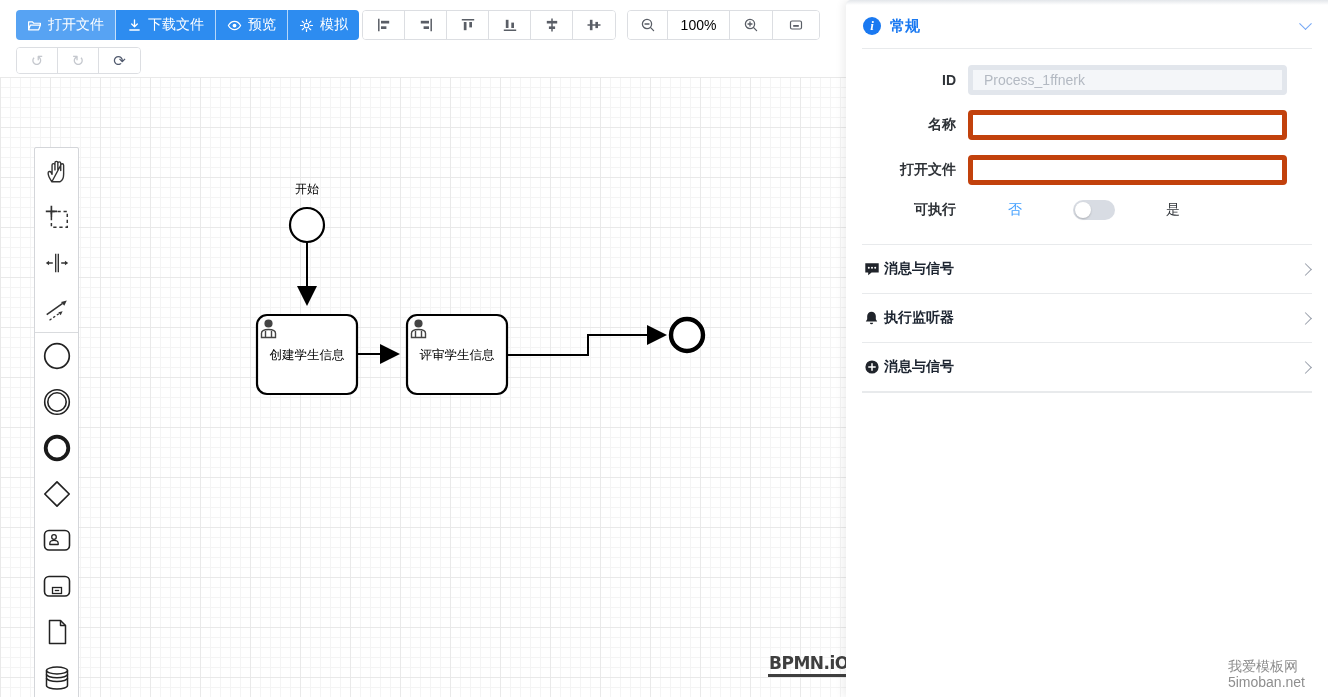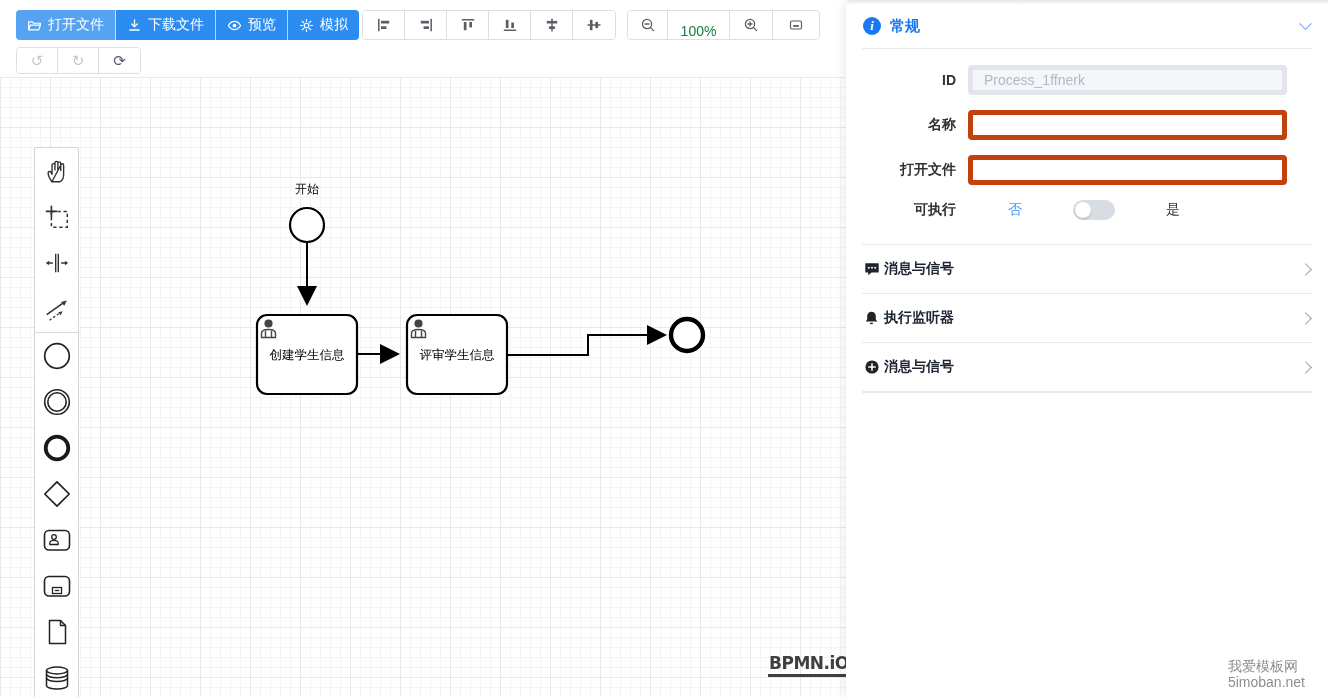--- a/index.html
+++ b/index.html
@@ -26,21 +26,21 @@
   .blue-btn.light { background:#57a3f3; }
   .blue-btn svg { display:block; }
 
   .tool-group { position:absolute; top:10px; height:30px; display:flex;
     background:#fff; border:1px solid #dcdee2; border-radius:4px; overflow:hidden; }
   .tool-group .tbtn { display:flex; align-items:center; justify-content:center;
     border-right:1px solid #dcdee2; color:#5a5e66; cursor:pointer; background:#fff; }
   .tool-group .tbtn:last-child { border-right:none; }
   .align-group { left:362px; } .align-group .tbtn { width:42px; }
   .zoom-group { left:627px; }
-  .zoom-group .tbtn.zo { width:40px; } .zoom-group .tbtn.zl { width:62px; font-size:14px; color:#15803d;align-items:flex-end; }
+  .zoom-group .tbtn.zo { width:40px; } .zoom-group .tbtn.zl { width:62px; font-size:14px; color:#000000; }
   .zoom-group .tbtn.zi { width:43px; } .zoom-group .tbtn.zf { width:46px; }
   .history-group { left:16px; top:47px; height:27px; position:absolute; display:flex;
     background:#fff; border:1px solid #dcdee2; border-radius:4px; overflow:hidden; }
   .history-group .tbtn { width:41px; display:flex; align-items:center; justify-content:center;
     border-right:1px solid #dcdee2; font-size:15px; cursor:pointer; background:#fff;
     font-family:"DejaVu Sans", sans-serif; }
   .history-group .tbtn:last-child { border-right:none; }
   .hist-dim { color:#c5c8ce; } .hist-dark { color:#515a6e; }
 
   

